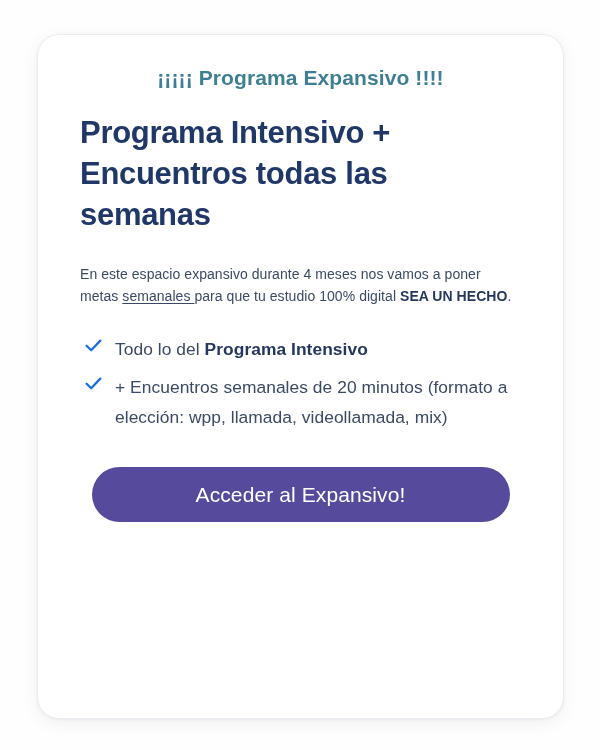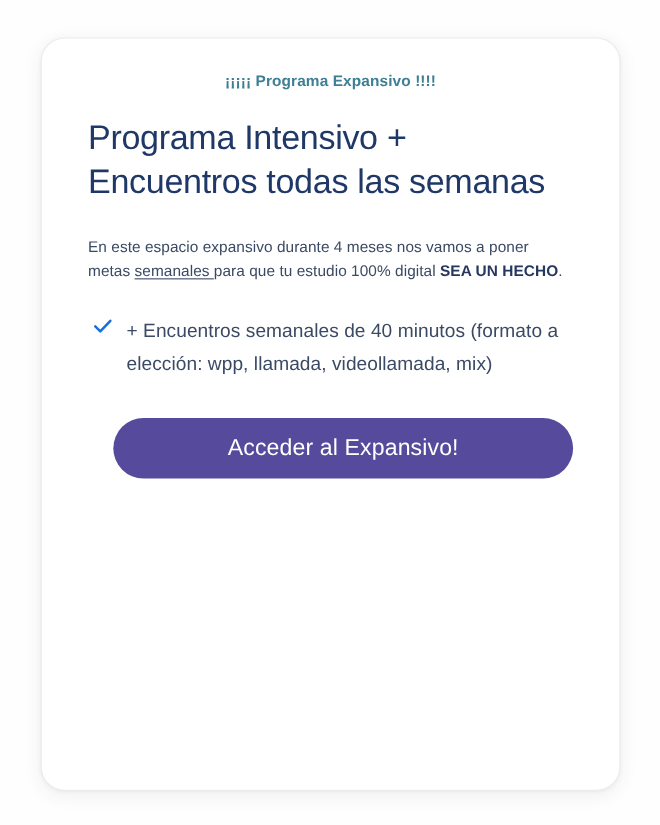--- a/index.html
+++ b/index.html
@@ -38,32 +38,32 @@
     overflow: hidden;
   }
 
   .card-inner {
     padding: 30px 42px 0 42px;
   }
 
   .eyebrow {
     text-align: center;
     color: #3e7f93;
-    font-size: 14px;
+    font-size: 21px;
     font-weight: bold;
     letter-spacing: 0.1px;
     line-height: 1.25;
     margin: 0 0 22px 0;
     white-space: nowrap;
   }
 
   .headline {
     color: #1f3867;
     font-size: 31px;
-    font-weight: normal;
+    font-weight: bold;
     line-height: 1.32;
     letter-spacing: -0.3px;
     margin: 0 0 28px 0;
   }
 
   .lede {
     color: #3b4a64;
     font-size: 14px;
     line-height: 1.55;
     letter-spacing: 0.05px;
@@ -106,21 +106,21 @@
     letter-spacing: 0.05px;
   }
   .benefit-text .b {
     font-weight: bold;
     color: #26375f;
   }
 
   .cta-wrap {
     margin-top: 34px;
     display: flex;
-    justify-content: flex-end;
+    justify-content: center;
   }
   .cta-button {
     display: inline-block;
     background: #564a9c;
     color: #ffffff;
     border: none;
     border-radius: 30px;
     font-family: "Liberation Sans", sans-serif;
     font-size: 21px;
     font-weight: normal;
@@ -142,28 +142,36 @@
     <div class="card-inner">
 
       <div class="eyebrow">¡¡¡¡¡ Programa Expansivo !!!!</div>
 
       <h1 class="headline">Programa Intensivo + Encuentros todas las semanas</h1>
 
       <p class="lede"><span>En este espacio expansivo durante 4 meses nos vamos a poner metas </span><span class="u">semanales </span><span>para que tu estudio 100% digital </span><span class="b">SEA UN HECHO</span><span>.</span></p>
 
       <ul class="benefits">
 
+        <li class="benefit">
+          <span class="check-icon">
+            <svg width="19" height="19" viewBox="0 0 19 19" aria-hidden="true">
+              <path d="M2.6 9.7 L7.2 14.2 L16.3 4.6" fill="none" stroke="#1a6fe0" stroke-width="2.3" stroke-linecap="round" stroke-linejoin="round"></path>
+            </svg>
+          </span>
+          <span class="benefit-text"><span>Todo lo del </span><span class="b">Programa Intensivo</span><span></span></span>
+        </li>
 
         <li class="benefit">
           <span class="check-icon">
             <svg width="19" height="19" viewBox="0 0 19 19" aria-hidden="true">
               <path d="M2.6 9.7 L7.2 14.2 L16.3 4.6" fill="none" stroke="#1a6fe0" stroke-width="2.3" stroke-linecap="round" stroke-linejoin="round"></path>
             </svg>
           </span>
-          <span class="benefit-text"><span>+ Encuentros semanales de 40 minutos (formato a elección: wpp, llamada, videollamada, mix)</span><span class="b"></span><span></span></span>
+          <span class="benefit-text"><span>+ Encuentros semanales de 20 minutos (formato a elección: wpp, llamada, videollamada, mix)</span><span class="b"></span><span></span></span>
         </li>
 
 
       </ul>
 
       <div class="cta-wrap">
         <button class="cta-button">Acceder al Expansivo!</button>
       </div>
 
     </div>

